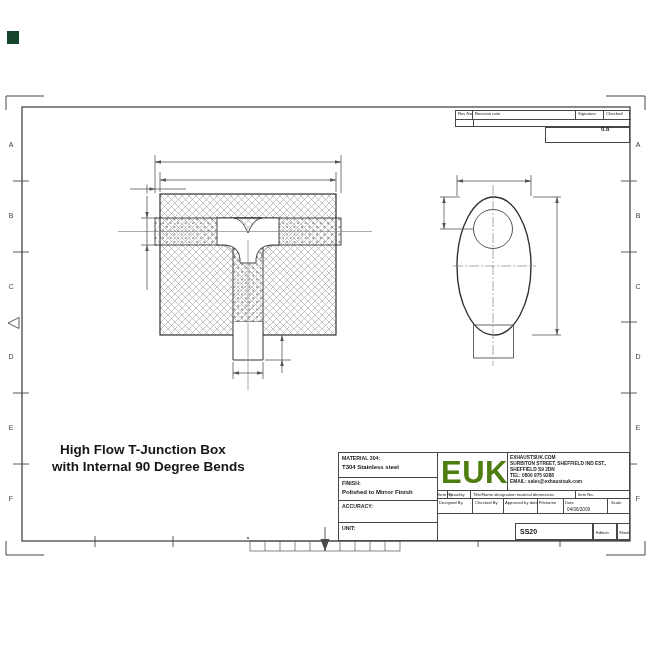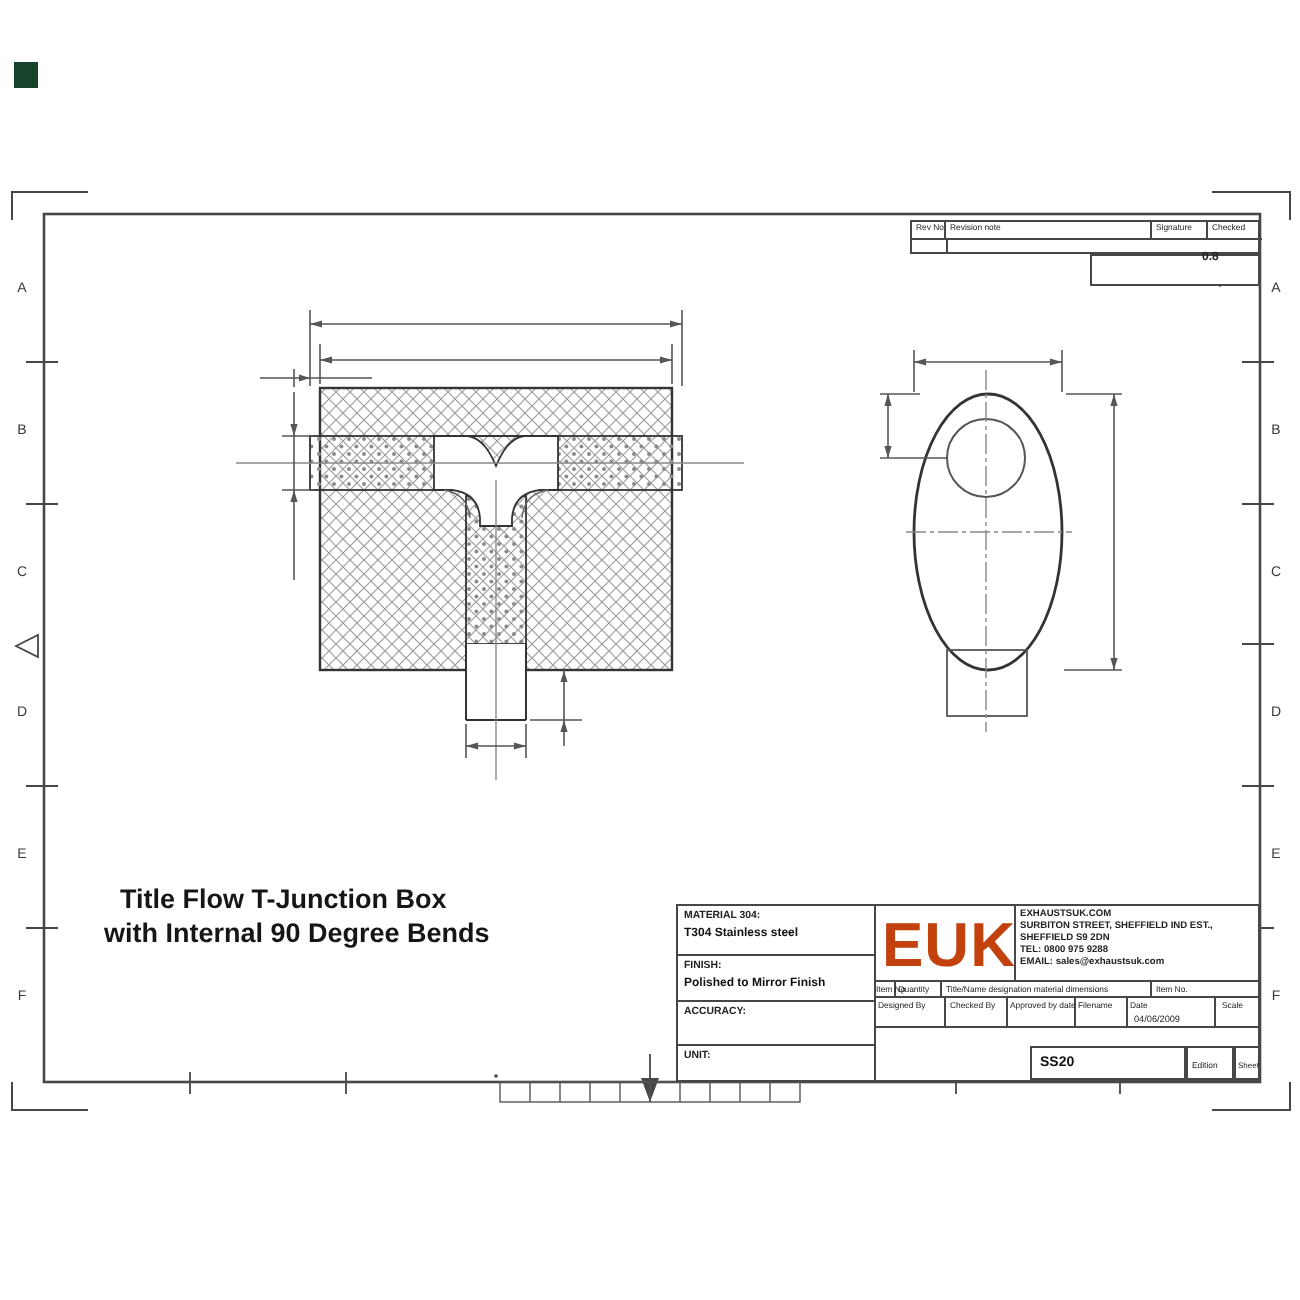--- a/index.html
+++ b/index.html
@@ -8,21 +8,21 @@
   .abs { position:absolute; }
   svg.layer { position:absolute; left:0; top:0; }
   .zone-letter { position:absolute; width:14px; text-align:center; font-size:7px; color:#3a3a3a; }
   .line-v { position:absolute; width:1px; background:#474747; }
   .line-h { position:absolute; height:1px; background:#474747; }
   .tb-outer { position:absolute; border:1.2px solid #474747; background:#fff; }
   .tb-label { position:absolute; font-size:5.2px; font-weight:bold; color:#222; white-space:nowrap; }
   .tb-value { position:absolute; font-size:6px; font-weight:bold; color:#111; white-space:nowrap; }
   .tb-tiny  { position:absolute; font-size:4.2px; color:#222; white-space:nowrap; }
   .addr     { position:absolute; font-size:4.8px; font-weight:bold; color:#222; line-height:6.4px; white-space:nowrap; }
-  .logo     { position:absolute; font-size:31px; font-weight:bold; color:#c2410c; letter-spacing:0.5px; }
+  .logo     { position:absolute; font-size:31px; font-weight:bold; color:#4d7c0f; letter-spacing:0.5px; }
   .drawing-title { position:absolute; font-size:13.5px; font-weight:bold; color:#161616; line-height:17px; white-space:nowrap; }
   .rev-cell { position:absolute; border-right:1px solid #474747; height:8px; font-size:4.2px; color:#222; padding-left:2px; overflow:hidden; white-space:nowrap; }
   .small-box { position:absolute; border:1px solid #474747; background:#fff; }
 </style>
 </head>
 <body>
 
 <div class="sheet">
 
   <div class="abs" style="left:7px; top:31px; width:12px; height:13px; background:#15432c;"></div>
@@ -158,21 +158,21 @@
     <div class="rev-cell" style="left:17px; top:0; width:103px;">Revision note</div>
     <div class="rev-cell" style="left:120px; top:0; width:28px;">Signature</div>
     <div class="rev-cell" style="left:148px; top:0; width:26px; border-right:none;">Checked</div>
     <div class="line-h" style="left:0; top:8px; width:175px;"></div>
     <div class="line-v" style="left:17px; top:8px; height:8px;"></div>
   </div>
 
   <div class="abs" style="left:545px; top:126.6px; width:85px; height:16.4px; border:1px solid #474747; background:#fff;"></div>
   <div class="abs" style="left:601px; top:126px; font-size:6px; font-weight:bold; color:#222;">0.8</div>
 
-  <div class="drawing-title" style="left:60px; top:441px;">Title Flow T-Junction Box</div>
+  <div class="drawing-title" style="left:60px; top:441px;">High Flow T-Junction Box</div>
   <div class="drawing-title" style="left:52px; top:458px;">with Internal 90 Degree Bends</div>
 
   <div class="tb-outer" style="left:338px; top:452px; width:292px; height:89px;"></div>
 
   <div class="line-v" style="left:437px; top:452px; height:89px;"></div>
   <div class="line-v" style="left:507px; top:452px; height:38px;"></div>
   <div class="line-h" style="left:338px; top:477px; width:99px;"></div>
   <div class="line-h" style="left:338px; top:500px; width:99px;"></div>
   <div class="line-h" style="left:338px; top:522px; width:99px;"></div>
   <div class="line-h" style="left:437px; top:490px; width:193px;"></div>

